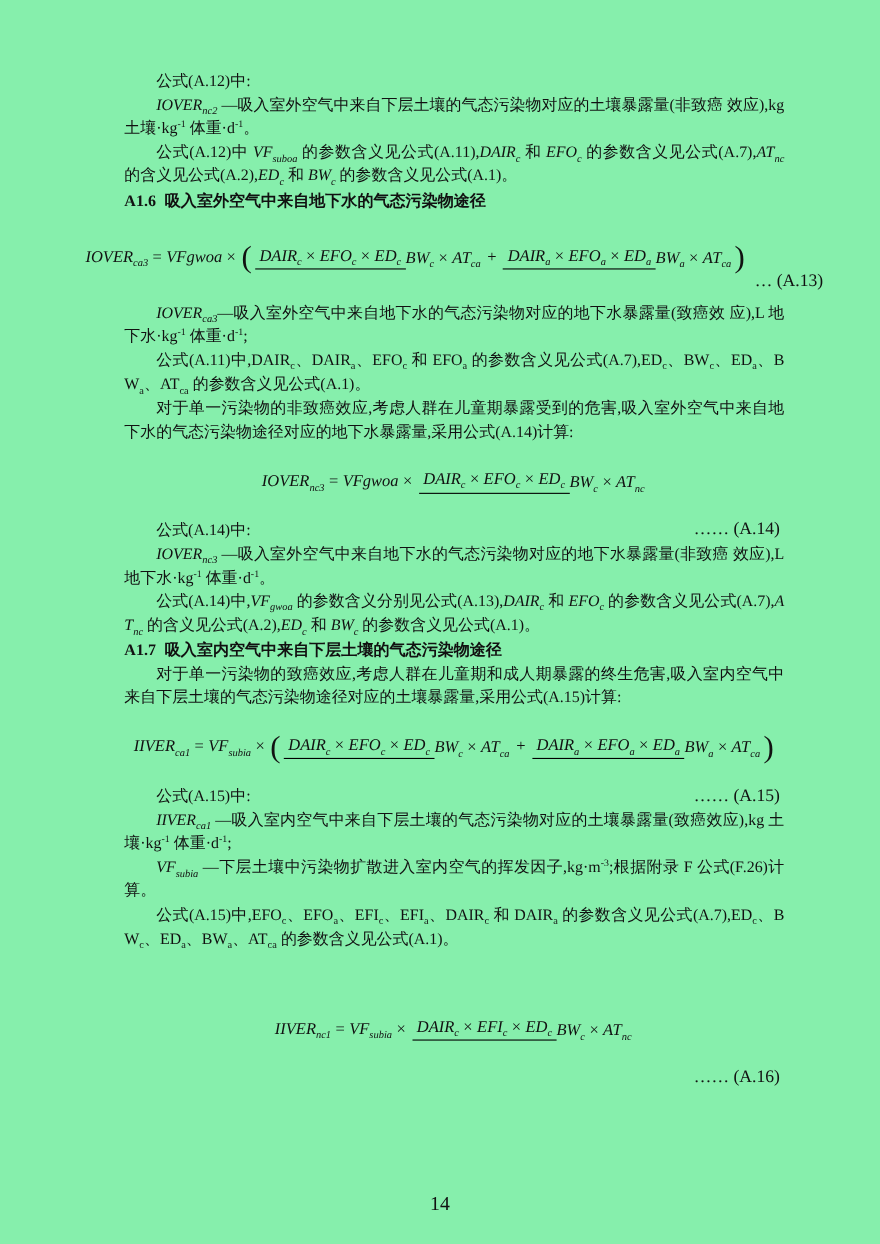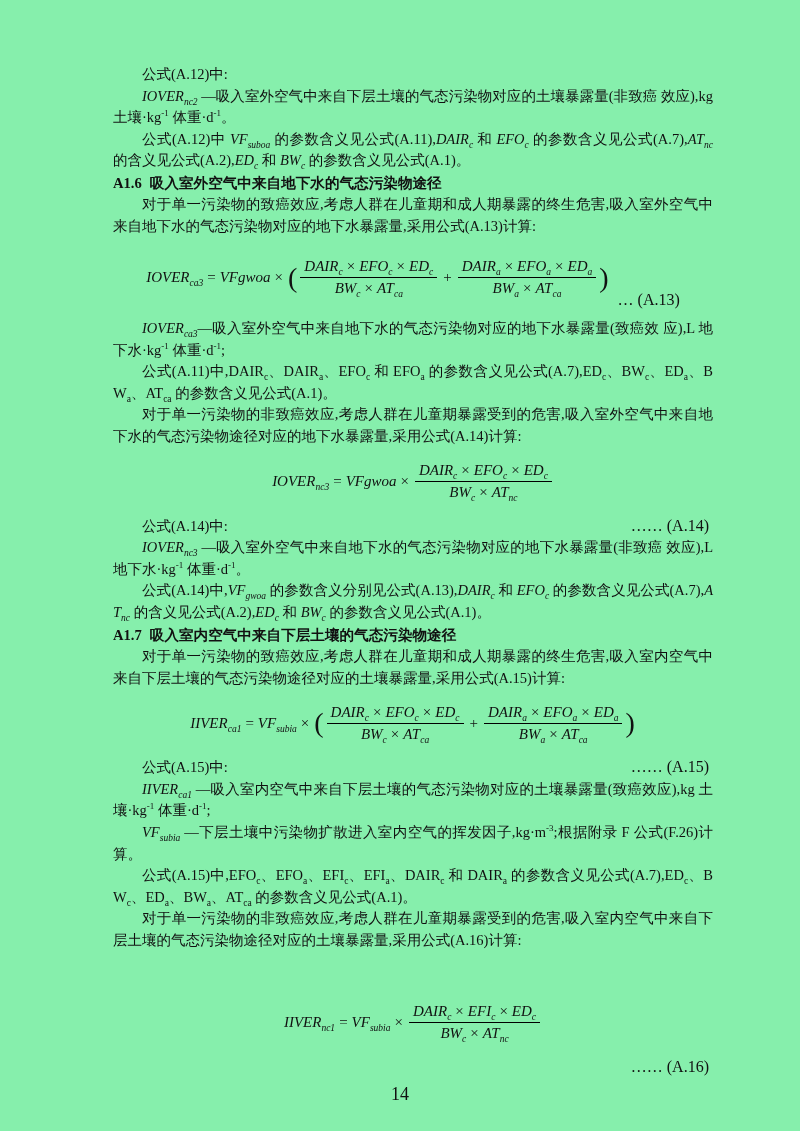--- a/index.html
+++ b/index.html
@@ -44,21 +44,21 @@
     display:flex;
     justify-content:center;
     align-items:center;
     margin:9px 0;
     font-size:15px;
     line-height:1.15;
     min-height:50px;
   }
   .formula .eq,.formula .op{margin:0 4px;}
   .formula .lhs,.formula .pre{white-space:nowrap;}
-  .frac{display:inline-flex;flex-direction:column;align-items:center;text-align:center;margin:0 2px;}
+  .frac{display:inline-flex;flex-direction:row;align-items:center;text-align:center;margin:0 2px;}
   .frac .fnum{border-bottom:1px solid #000;padding:0 4px 2px;white-space:nowrap;}
   .frac .fden{padding-top:2px;white-space:nowrap;}
   .paren{font-size:28px;font-weight:400;line-height:1;margin:0 1px;}
   .flabel{position:absolute;right:4px;top:50%;transform:translateY(-50%);font-size:16px;white-space:nowrap;margin-top:44px;}
   .formula[data-name="formula-a13"] .flabel{position:static;transform:none;margin-left:8px;}
   .formula[data-name="formula-a16"]{margin-top:46px;}
   .page-num{
     position:absolute;
     bottom:26px;left:0;right:0;
     text-align:center;
@@ -67,21 +67,20 @@
 </style>
 </head>
 <body>
 
 <div class="sheet" data-name="document-page">
   <div class="content" data-name="document-body">
       <p class="para" data-name="para-formula-a12-label"><span class="run" data-name="text-run">公式(A.12)中:</span></p>
       <p class="para" data-name="para-iover-nc2-definition"><span class="mvar" data-name="variable-token"><span data-name="variable-name">IOVER</span><sub data-name="variable-subscript">nc2</sub></span><span class="run" data-name="text-run"> —吸入室外空气中来自下层土壤的气态污染物对应的土壤暴露量(非致癌 效应),kg 土壤·kg</span><sup data-name="superscript">-1</sup><span class="run" data-name="text-run"> 体重·d</span><sup data-name="superscript">-1</sup><span class="run" data-name="text-run">。</span></p>
       <p class="para" data-name="para-a12-param-refs"><span class="run" data-name="text-run">公式(A.12)中 </span><span class="mvar" data-name="variable-token"><span data-name="variable-name">VF</span><sub data-name="variable-subscript">suboa</sub></span><span class="run" data-name="text-run"> 的参数含义见公式(A.11),</span><span class="mvar" data-name="variable-token"><span data-name="variable-name">DAIR</span><sub data-name="variable-subscript">c</sub></span><span class="run" data-name="text-run"> 和 </span><span class="mvar" data-name="variable-token"><span data-name="variable-name">EFO</span><sub data-name="variable-subscript">c</sub></span><span class="run" data-name="text-run"> 的参数含义见公式(A.7),</span><span class="mvar" data-name="variable-token"><span data-name="variable-name">AT</span><sub data-name="variable-subscript">nc</sub></span><span class="run" data-name="text-run"> 的含义见公式(A.2),</span><span class="mvar" data-name="variable-token"><span data-name="variable-name">ED</span><sub data-name="variable-subscript">c</sub></span><span class="run" data-name="text-run"> 和 </span><span class="mvar" data-name="variable-token"><span data-name="variable-name">BW</span><sub data-name="variable-subscript">c</sub></span><span class="run" data-name="text-run"> 的参数含义见公式(A.1)。</span></p>
       <p class="para heading" data-name="heading-a1-6"><span class="hnum" data-name="heading-number">A1.6</span><span class="htext" data-name="heading-text">吸入室外空气中来自地下水的气态污染物途径</span></p>
-      <p class="para" data-name="para-a13-intro"><span class="run" data-name="text-run">对于单一污染物的致癌效应,考虑人群在儿童期和成人期暴露的终生危害,吸入室外空气中来自地下水的气态污染物对应的地下水暴露量,采用公式(A.13)计算:</span></p>
       <div class="formula" data-name="formula-a13">
         <span class="lhs" data-name="formula-lhs"><span class="mvar" data-name="variable-token"><span data-name="variable-name">IOVER</span><sub data-name="variable-subscript">ca3</sub></span></span>
         <span class="eq" data-name="equals-sign">=</span>
         <span class="pre" data-name="formula-prefactor"><span class="mvar" data-name="variable-token"><span data-name="variable-name">VFgwoa</span></span></span>
         <span class="op" data-name="times-operator">×</span>
         <span class="paren" data-name="open-paren">(</span>
         <span class="frac" data-name="fraction">
           <span class="fnum" data-name="fraction-numerator"><span class="mvar" data-name="variable-token"><span data-name="variable-name">DAIR</span><sub data-name="variable-subscript">c</sub></span><span class="op" data-name="times-operator">×</span><span class="mvar" data-name="variable-token"><span data-name="variable-name">EFO</span><sub data-name="variable-subscript">c</sub></span><span class="op" data-name="times-operator">×</span><span class="mvar" data-name="variable-token"><span data-name="variable-name">ED</span><sub data-name="variable-subscript">c</sub></span></span>
           <span class="fden" data-name="fraction-denominator"><span class="mvar" data-name="variable-token"><span data-name="variable-name">BW</span><sub data-name="variable-subscript">c</sub></span><span class="op" data-name="times-operator">×</span><span class="mvar" data-name="variable-token"><span data-name="variable-name">AT</span><sub data-name="variable-subscript">ca</sub></span></span>
         </span>
@@ -127,21 +126,20 @@
           <span class="fnum" data-name="fraction-numerator"><span class="mvar" data-name="variable-token"><span data-name="variable-name">DAIR</span><sub data-name="variable-subscript">a</sub></span><span class="op" data-name="times-operator">×</span><span class="mvar" data-name="variable-token"><span data-name="variable-name">EFO</span><sub data-name="variable-subscript">a</sub></span><span class="op" data-name="times-operator">×</span><span class="mvar" data-name="variable-token"><span data-name="variable-name">ED</span><sub data-name="variable-subscript">a</sub></span></span>
           <span class="fden" data-name="fraction-denominator"><span class="mvar" data-name="variable-token"><span data-name="variable-name">BW</span><sub data-name="variable-subscript">a</sub></span><span class="op" data-name="times-operator">×</span><span class="mvar" data-name="variable-token"><span data-name="variable-name">AT</span><sub data-name="variable-subscript">ca</sub></span></span>
         </span>
         <span class="paren" data-name="close-paren">)</span>
         <span class="flabel" data-name="formula-label"><span data-name="formula-dots">……</span> <span data-name="formula-number">(A.15)</span></span>
       </div>
       <p class="para" data-name="para-formula-a15-label"><span class="run" data-name="text-run">公式(A.15)中:</span></p>
       <p class="para" data-name="para-iiver-ca1-definition"><span class="mvar" data-name="variable-token"><span data-name="variable-name">IIVER</span><sub data-name="variable-subscript">ca1</sub></span><span class="run" data-name="text-run"> —吸入室内空气中来自下层土壤的气态污染物对应的土壤暴露量(致癌效应),kg 土壤·kg</span><sup data-name="superscript">-1</sup><span class="run" data-name="text-run"> 体重·d</span><sup data-name="superscript">-1</sup><span class="run" data-name="text-run">;</span></p>
       <p class="para" data-name="para-vf-subia-definition"><span class="mvar" data-name="variable-token"><span data-name="variable-name">VF</span><sub data-name="variable-subscript">subia</sub></span><span class="run" data-name="text-run">  —下层土壤中污染物扩散进入室内空气的挥发因子,kg·m</span><sup data-name="superscript">-3</sup><span class="run" data-name="text-run">;根据附录 F 公式(F.26)计算。</span></p>
       <p class="para" data-name="para-a15-param-refs"><span class="run" data-name="text-run">公式(A.15)中,</span><span class="rvar" data-name="variable-token"><span data-name="variable-name">EFO</span><sub data-name="variable-subscript">c</sub></span><span class="run" data-name="text-run">、</span><span class="rvar" data-name="variable-token"><span data-name="variable-name">EFO</span><sub data-name="variable-subscript">a</sub></span><span class="run" data-name="text-run">、</span><span class="rvar" data-name="variable-token"><span data-name="variable-name">EFI</span><sub data-name="variable-subscript">c</sub></span><span class="run" data-name="text-run">、</span><span class="rvar" data-name="variable-token"><span data-name="variable-name">EFI</span><sub data-name="variable-subscript">a</sub></span><span class="run" data-name="text-run">、</span><span class="rvar" data-name="variable-token"><span data-name="variable-name">DAIR</span><sub data-name="variable-subscript">c</sub></span><span class="run" data-name="text-run"> 和 </span><span class="rvar" data-name="variable-token"><span data-name="variable-name">DAIR</span><sub data-name="variable-subscript">a</sub></span><span class="run" data-name="text-run"> 的参数含义见公式(A.7),</span><span class="rvar" data-name="variable-token"><span data-name="variable-name">ED</span><sub data-name="variable-subscript">c</sub></span><span class="run" data-name="text-run">、</span><span class="rvar" data-name="variable-token"><span data-name="variable-name">BW</span><sub data-name="variable-subscript">c</sub></span><span class="run" data-name="text-run">、</span><span class="rvar" data-name="variable-token"><span data-name="variable-name">ED</span><sub data-name="variable-subscript">a</sub></span><span class="run" data-name="text-run">、</span><span class="rvar" data-name="variable-token"><span data-name="variable-name">BW</span><sub data-name="variable-subscript">a</sub></span><span class="run" data-name="text-run">、</span><span class="rvar" data-name="variable-token"><span data-name="variable-name">AT</span><sub data-name="variable-subscript">ca</sub></span><span class="run" data-name="text-run"> 的参数含义见公式(A.1)。</span></p>
-      <p class="para" data-name="para-a16-intro"><span class="run" data-name="text-run">对于单一污染物的非致癌效应,考虑人群在儿童期暴露受到的危害,吸入室内空气中来自下层土壤的气态污染物途径对应的土壤暴露量,采用公式(A.16)计算:</span></p>
       <div class="formula" data-name="formula-a16">
         <span class="lhs" data-name="formula-lhs"><span class="mvar" data-name="variable-token"><span data-name="variable-name">IIVER</span><sub data-name="variable-subscript">nc1</sub></span></span>
         <span class="eq" data-name="equals-sign">=</span>
         <span class="pre" data-name="formula-prefactor"><span class="mvar" data-name="variable-token"><span data-name="variable-name">VF</span><sub data-name="variable-subscript">subia</sub></span></span>
         <span class="op" data-name="times-operator">×</span>
         <span class="frac" data-name="fraction">
           <span class="fnum" data-name="fraction-numerator"><span class="mvar" data-name="variable-token"><span data-name="variable-name">DAIR</span><sub data-name="variable-subscript">c</sub></span><span class="op" data-name="times-operator">×</span><span class="mvar" data-name="variable-token"><span data-name="variable-name">EFI</span><sub data-name="variable-subscript">c</sub></span><span class="op" data-name="times-operator">×</span><span class="mvar" data-name="variable-token"><span data-name="variable-name">ED</span><sub data-name="variable-subscript">c</sub></span></span>
           <span class="fden" data-name="fraction-denominator"><span class="mvar" data-name="variable-token"><span data-name="variable-name">BW</span><sub data-name="variable-subscript">c</sub></span><span class="op" data-name="times-operator">×</span><span class="mvar" data-name="variable-token"><span data-name="variable-name">AT</span><sub data-name="variable-subscript">nc</sub></span></span>
         </span>
         <span class="flabel" data-name="formula-label"><span data-name="formula-dots">……</span> <span data-name="formula-number">(A.16)</span></span>

